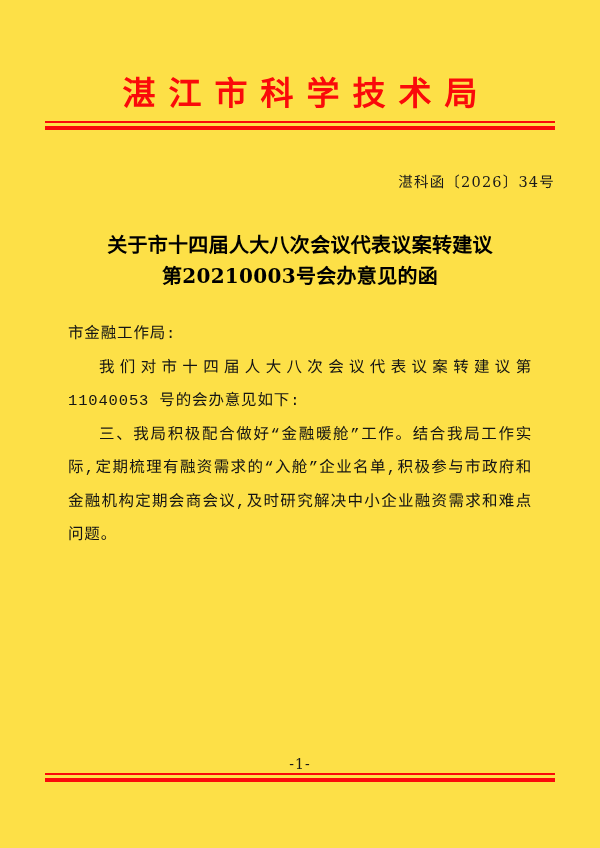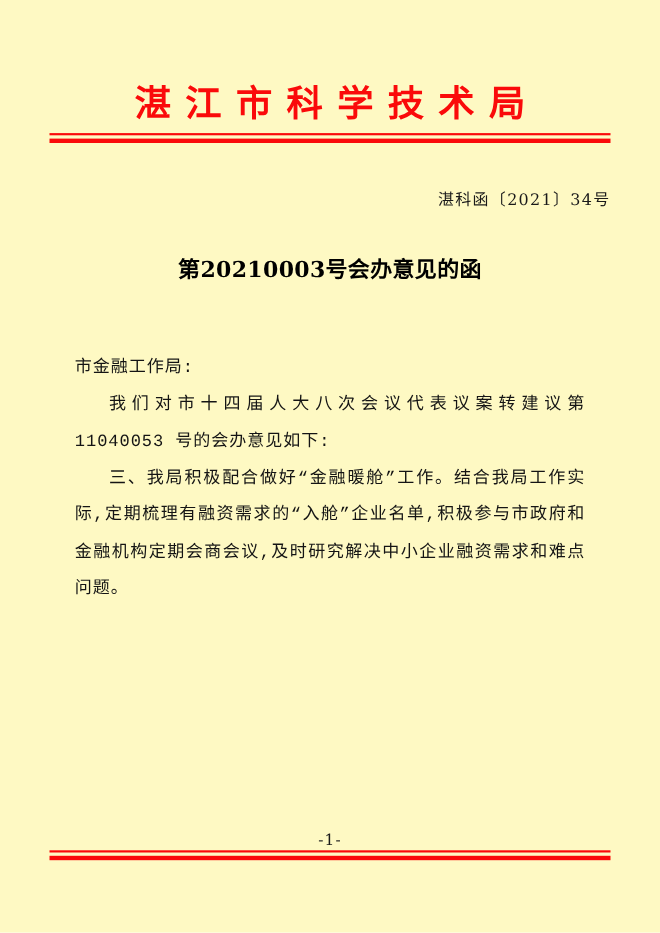--- a/index.html
+++ b/index.html
@@ -11,21 +11,21 @@
   body {
     font-family: "DejaVu Serif", "Liberation Serif", serif;
     color: #000000;
   }
 
   .page {
     position: relative;
     width: 600px;
     height: 848px;
     margin: 0 auto;
-    background: #fef9c3;
+    background: #fde047;
     overflow: hidden;
     box-sizing: border-box;
   }
 
   
   .letterhead {
     position: absolute;
     left: 0;
     top: 72px;
     width: 600px;
@@ -139,23 +139,24 @@
   <div class="letterhead">
     <div class="letterhead-title">湛江市科学技术局</div>
   </div>
 
   <div class="rule-group top">
     <div class="rule-thin"></div>
     <div class="rule-gap"></div>
     <div class="rule-thick"></div>
   </div>
 
-  <div class="doc-number">湛科函〔2021〕34号</div>
+  <div class="doc-number">湛科函〔2026〕34号</div>
 
   <div class="doc-title">
+    <span class="title-line">关于市十四届人大八次会议代表议案转建议</span>
     <span class="title-line">第20210003号会办意见的函</span>
   </div>
 
   <div class="body-block">
     <p class="para salutation">市金融工作局:</p>
     <p class="para indent">我们对市十四届人大八次会议代表议案转建议第 11040053 号的会办意见如下:</p>
     <p class="para indent">三、我局积极配合做好“金融暖舱”工作。结合我局工作实际,定期梳理有融资需求的“入舱”企业名单,积极参与市政府和金融机构定期会商会议,及时研究解决中小企业融资需求和难点问题。</p>
   </div>
 
   <div class="page-number">-1-</div>

